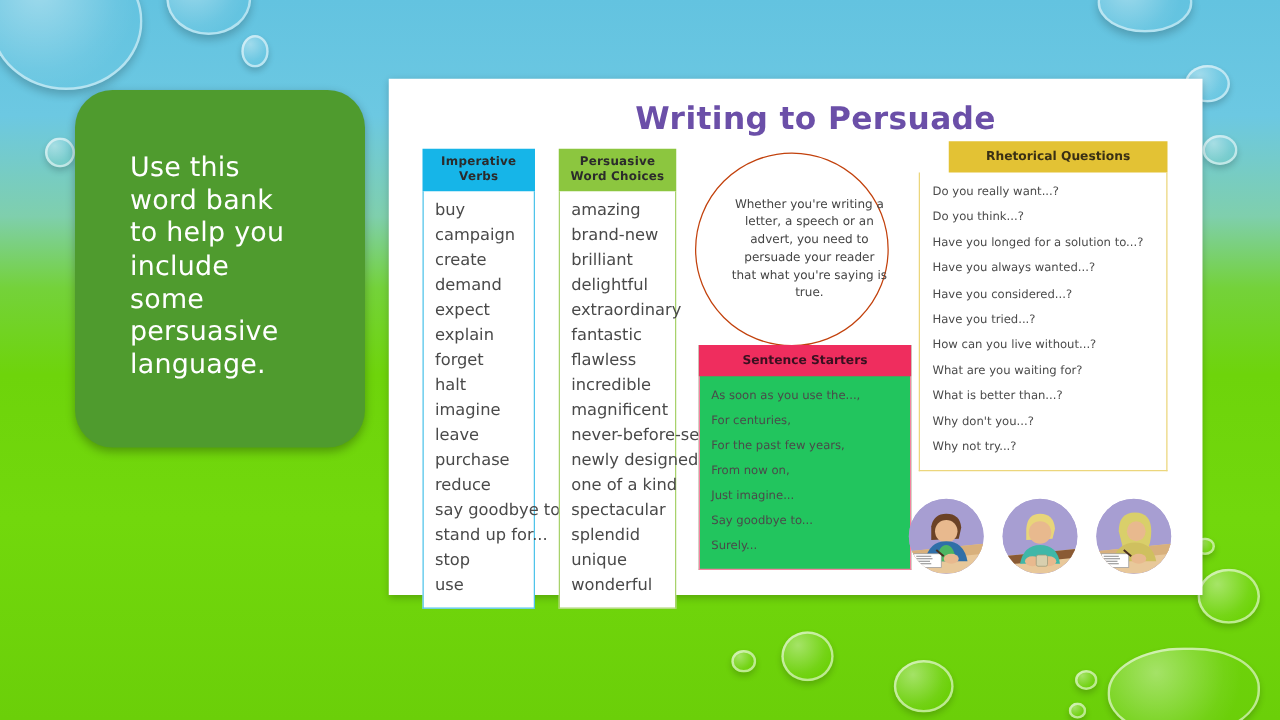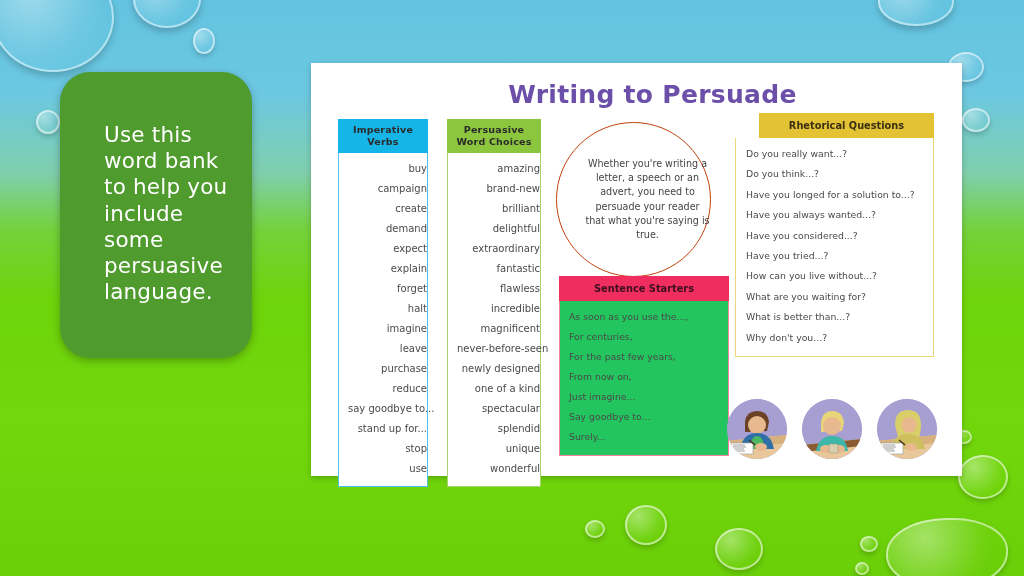--- a/index.html
+++ b/index.html
@@ -22,21 +22,21 @@
   .bub{
     position:absolute;border-radius:50%;
     box-shadow:inset 0 0 0 2px rgba(255,255,255,.55),
                0 3px 5px rgba(0,0,0,.18);
     background:radial-gradient(circle at 32% 28%,rgba(255,255,255,.38),rgba(255,255,255,.05) 55%,rgba(255,255,255,0) 70%);
     pointer-events:none;
   }
   .bub.dark{box-shadow:inset 0 0 0 2px rgba(255,255,255,.5),0 4px 7px rgba(0,0,0,.2);}
   
   #callout{
-    position:absolute;left:60px;top:72px;width:192px;height:286px;
+    position:absolute;left:60px;top:72px;width:232px;height:286px;
     background:#4f9b2e;
     border-radius:30px;
     box-shadow:0 3px 8px rgba(0,0,0,.28);
   }
   #callout-text{
     position:absolute;left:44px;top:50px;right:10px;
     color:#ffffff;font-size:21.5px;line-height:1.22;
     font-family:"DejaVu Sans","Liberation Sans",sans-serif;
     white-space:pre-line;letter-spacing:.2px;
   }
@@ -55,22 +55,22 @@
   .panel{position:absolute;background:#fff;}
   .panel .hd{
     text-align:center;font-size:9.5px;font-weight:bold;line-height:1.25;
     padding:5px 2px 5px;color:#2b2b2b;letter-spacing:.2px;
   }
   .panel .bd{
     border:1px solid #cfd8dc;border-top:none;
     padding:6px 0 7px 0;
   }
   .panel .bd li{
-    list-style:none;font-size:10px;color:#4a4a4a;
-    padding:0 0 0 9px;line-height:20px;white-space:nowrap;text-align:right;
+    list-style:none;font-size:13px;color:#4a4a4a;
+    padding:0 0 0 9px;line-height:20px;white-space:nowrap;
   }
   .panel .bd ul{margin:0;padding:0;}
 
   #p-verbs{left:27px;top:56px;width:90px;}
   #p-verbs .hd{background:#16b5e8;}
   #p-verbs .bd{border-color:#4fc4ea;}
 
   #p-words{left:136px;top:56px;width:94px;}
   #p-words .hd{background:#8cc63f;}
   #p-words .bd{border-color:#a8d26b;}
@@ -223,20 +223,21 @@
             <li>Do you really want...?</li>
             <li>Do you think...?</li>
             <li>Have you longed for a solution to...?</li>
             <li>Have you always wanted...?</li>
             <li>Have you considered...?</li>
             <li>Have you tried...?</li>
             <li>How can you live without...?</li>
             <li>What are you waiting for?</li>
             <li>What is better than...?</li>
             <li>Why don't you...?</li>
+            <li>Why not try...?</li>
           </ul>
       </div>
     </div>
 
     <div id="illus">
 
       <div class="ill">
         <svg viewBox="0 0 60 60" width="60" height="60">
           <circle cx="30" cy="30" r="30" fill="#a79ed2"></circle>
           <path d="M0 42 L60 36 L60 60 L0 60 Z" fill="#e8c89a"></path>

